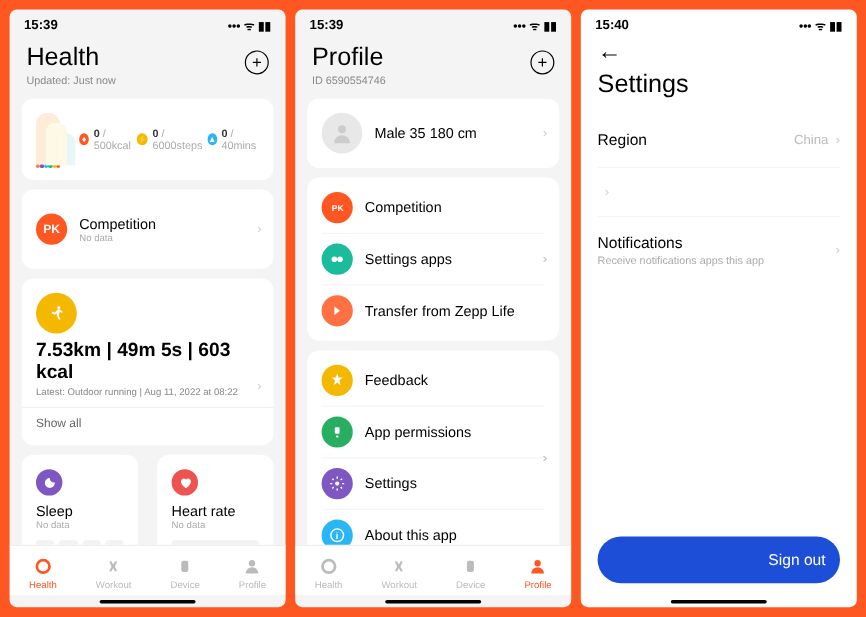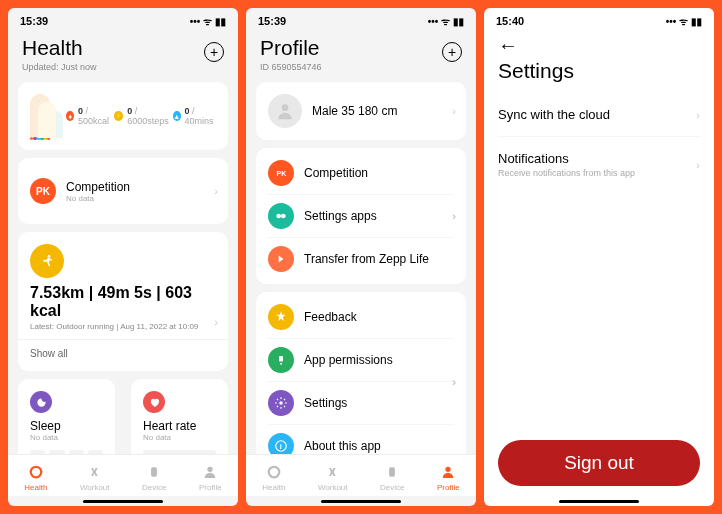--- a/index.html
+++ b/index.html
@@ -54,21 +54,21 @@
 .back { font-size:20px; padding:0 14px; }
 .settings-list { padding:0 14px; }
 .s-row { display:flex; justify-content:space-between; align-items:center; padding:14px 0; border-bottom:1px solid #f5f5f5; }
 .s-row:last-child { border-bottom:none; }
 .s-label { font-size:13px; }
 .s-sub { font-size:9px; color:#aaa; margin-top:2px; }
 .s-val { font-size:11px; color:#bbb; }
 .chev2 { color:#ccc; font-size:11px; margin-left:6px; }
 .toggle { width:34px; height:20px; background:#e8e8e8; border-radius:10px; position:relative; }
 .toggle::after { content:""; position:absolute; left:2px; top:2px; width:16px; height:16px; background:#fff; border-radius:50%; box-shadow:0 1px 2px rgba(0,0,0,0.2); }
-.signout { margin:0 14px 10px; background:#b91c1c; color:#fff; text-align:center; padding:12px; border-radius:24px; font-size:19px; }
+.signout { margin:0 14px 10px; background:#1d4ed8; color:#fff; text-align:right; padding:12px; border-radius:24px; font-size:13px; }
 svg { display:block; }
 </style>
 </head>
 <body>
 
 <div class="phone">
   <div class="status-bar">
     <span>15:39</span>
     <span class="s-icons">••• ᯤ ▮▮</span>
   </div>
@@ -116,21 +116,21 @@
       <span class="chev">›</span>
     </div>
     <div class="card">
       <div class="ico big" style="background:#f5b800">
         <svg width="16" height="16" viewBox="0 0 24 24" fill="#fff">
             <circle cx="15" cy="5" r="2"></circle>
             <path d="M13 8l-3 3-3-1-1 2 4 2 2-2 1 4 2 4h2l-2-5 1-5 3 2 1-2-5-3z"></path>
           </svg>
       </div>
       <div class="workout-stats">7.53km | 49m 5s | 603 kcal</div>
-      <div class="workout-sub">Latest: Outdoor running | Aug 11, 2022 at 10:09</div>
+      <div class="workout-sub">Latest: Outdoor running | Aug 11, 2022 at 08:22</div>
       <div class="divider">
         <span>Show all</span>
         <span class="chev" style="top:65%">›</span>
       </div>
     </div>
     <div class="two-col">
       <div class="card">
         <div class="ico" style="background:#7e57c2;width:22px;height:22px">
           <svg width="11" height="11" viewBox="0 0 24 24" fill="#fff">
               <path d="M12 3a9 9 0 109 9c0-.5 0-1-.1-1.4A7 7 0 0112 3z"></path>
@@ -340,27 +340,30 @@
   <div class="status-bar">
     <span>15:40</span>
     <span class="s-icons">••• ᯤ ▮▮</span>
   </div>
   <div class="back">←</div>
   <div class="hdr">
     <h1>Settings</h1>
   </div>
   <div class="settings-list">
     <div class="s-row">
-      <span class="s-label">Sync with the cloud</span>
+      <span class="s-label">Region</span>
+      <span><span class="s-val">China</span><span class="chev2">›</span></span>
+    </div>
+    <div class="s-row">
       <span class="chev2">›</span>
     </div>
     <div class="s-row">
       <div>
         <div class="s-label">Notifications</div>
-        <div class="s-sub">Receive notifications from this app</div>
+        <div class="s-sub">Receive notifications apps this app</div>
       </div>
       <span class="chev2">›</span>
     </div>
   </div>
   <div style="flex:1"></div>
   <div class="signout">Sign out</div>
   <div class="home-ind"></div>
 </div>
 
 </body></html>

